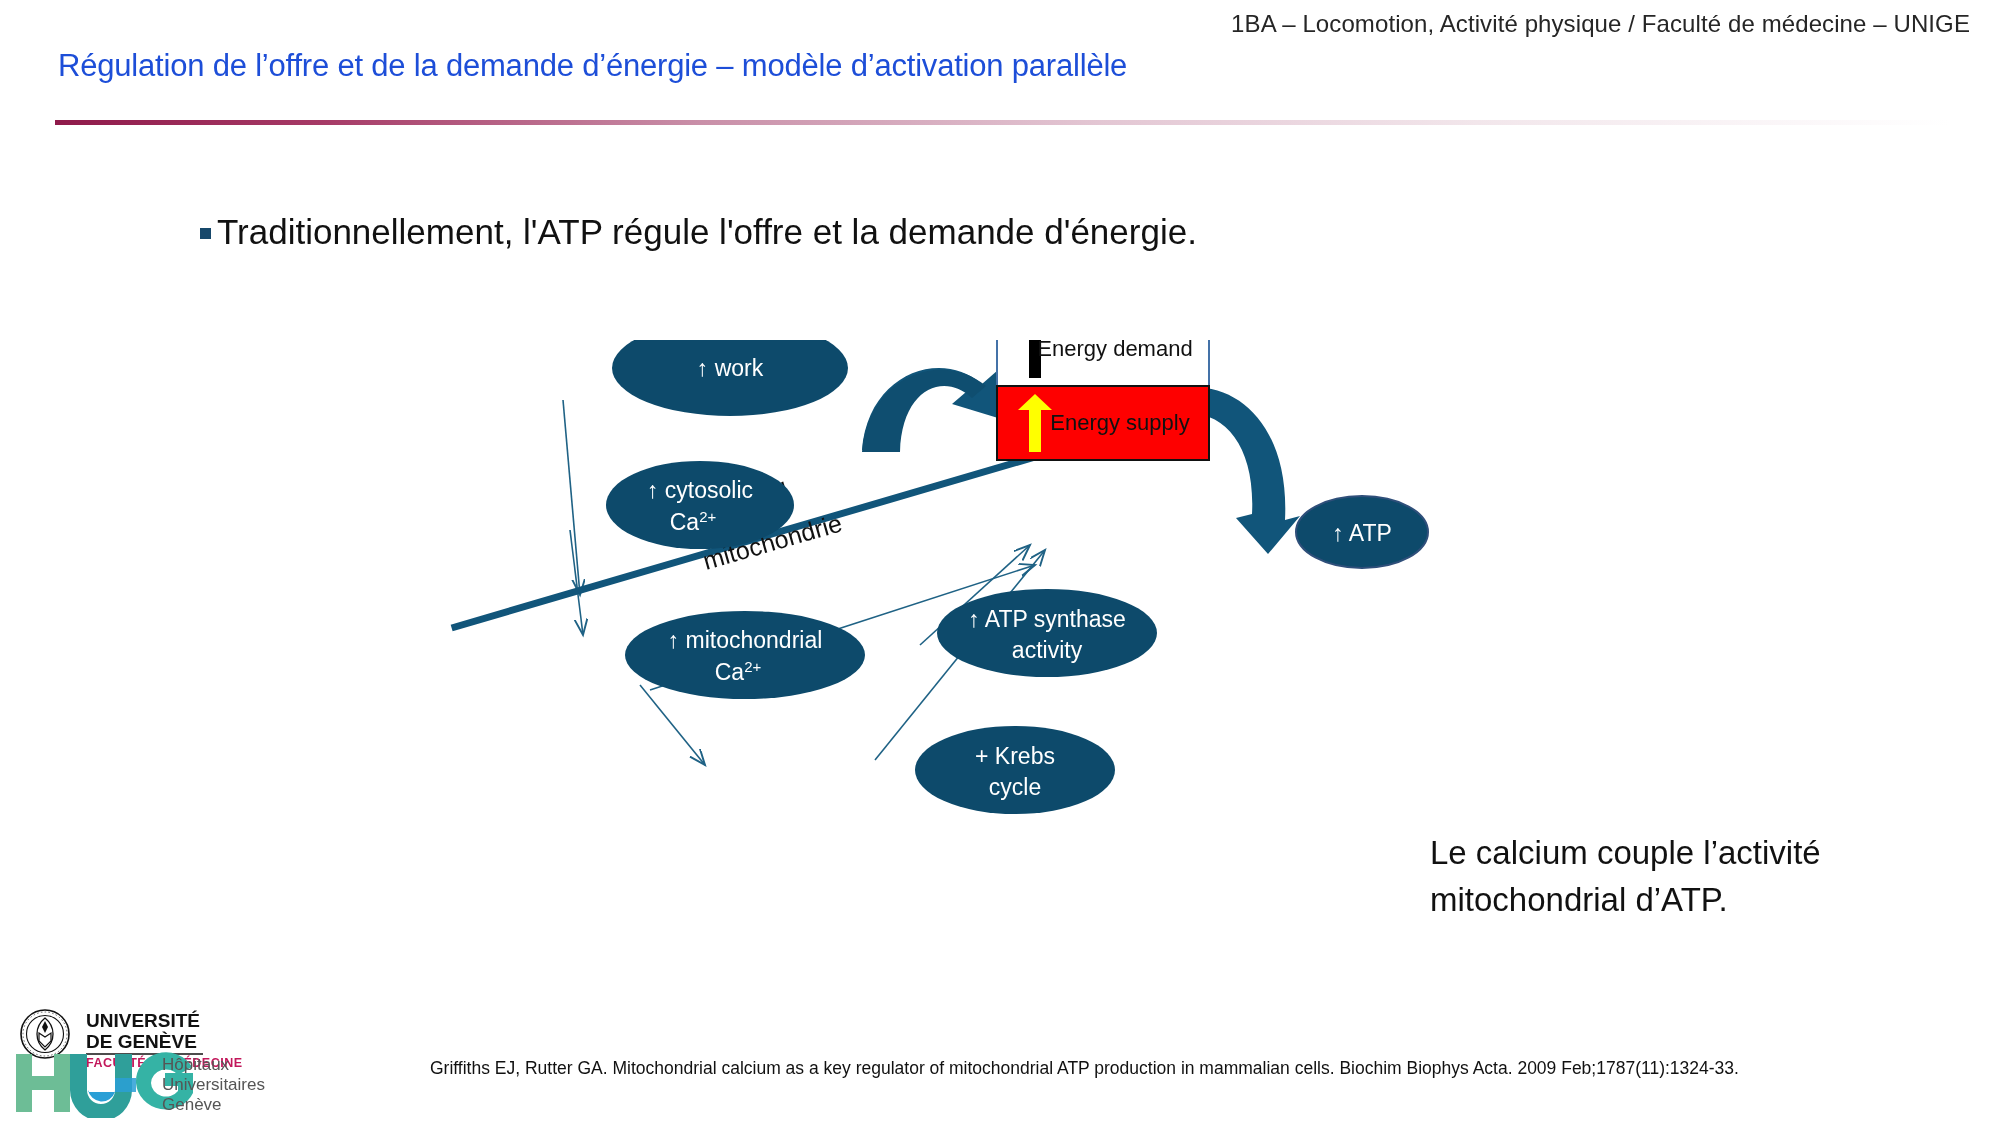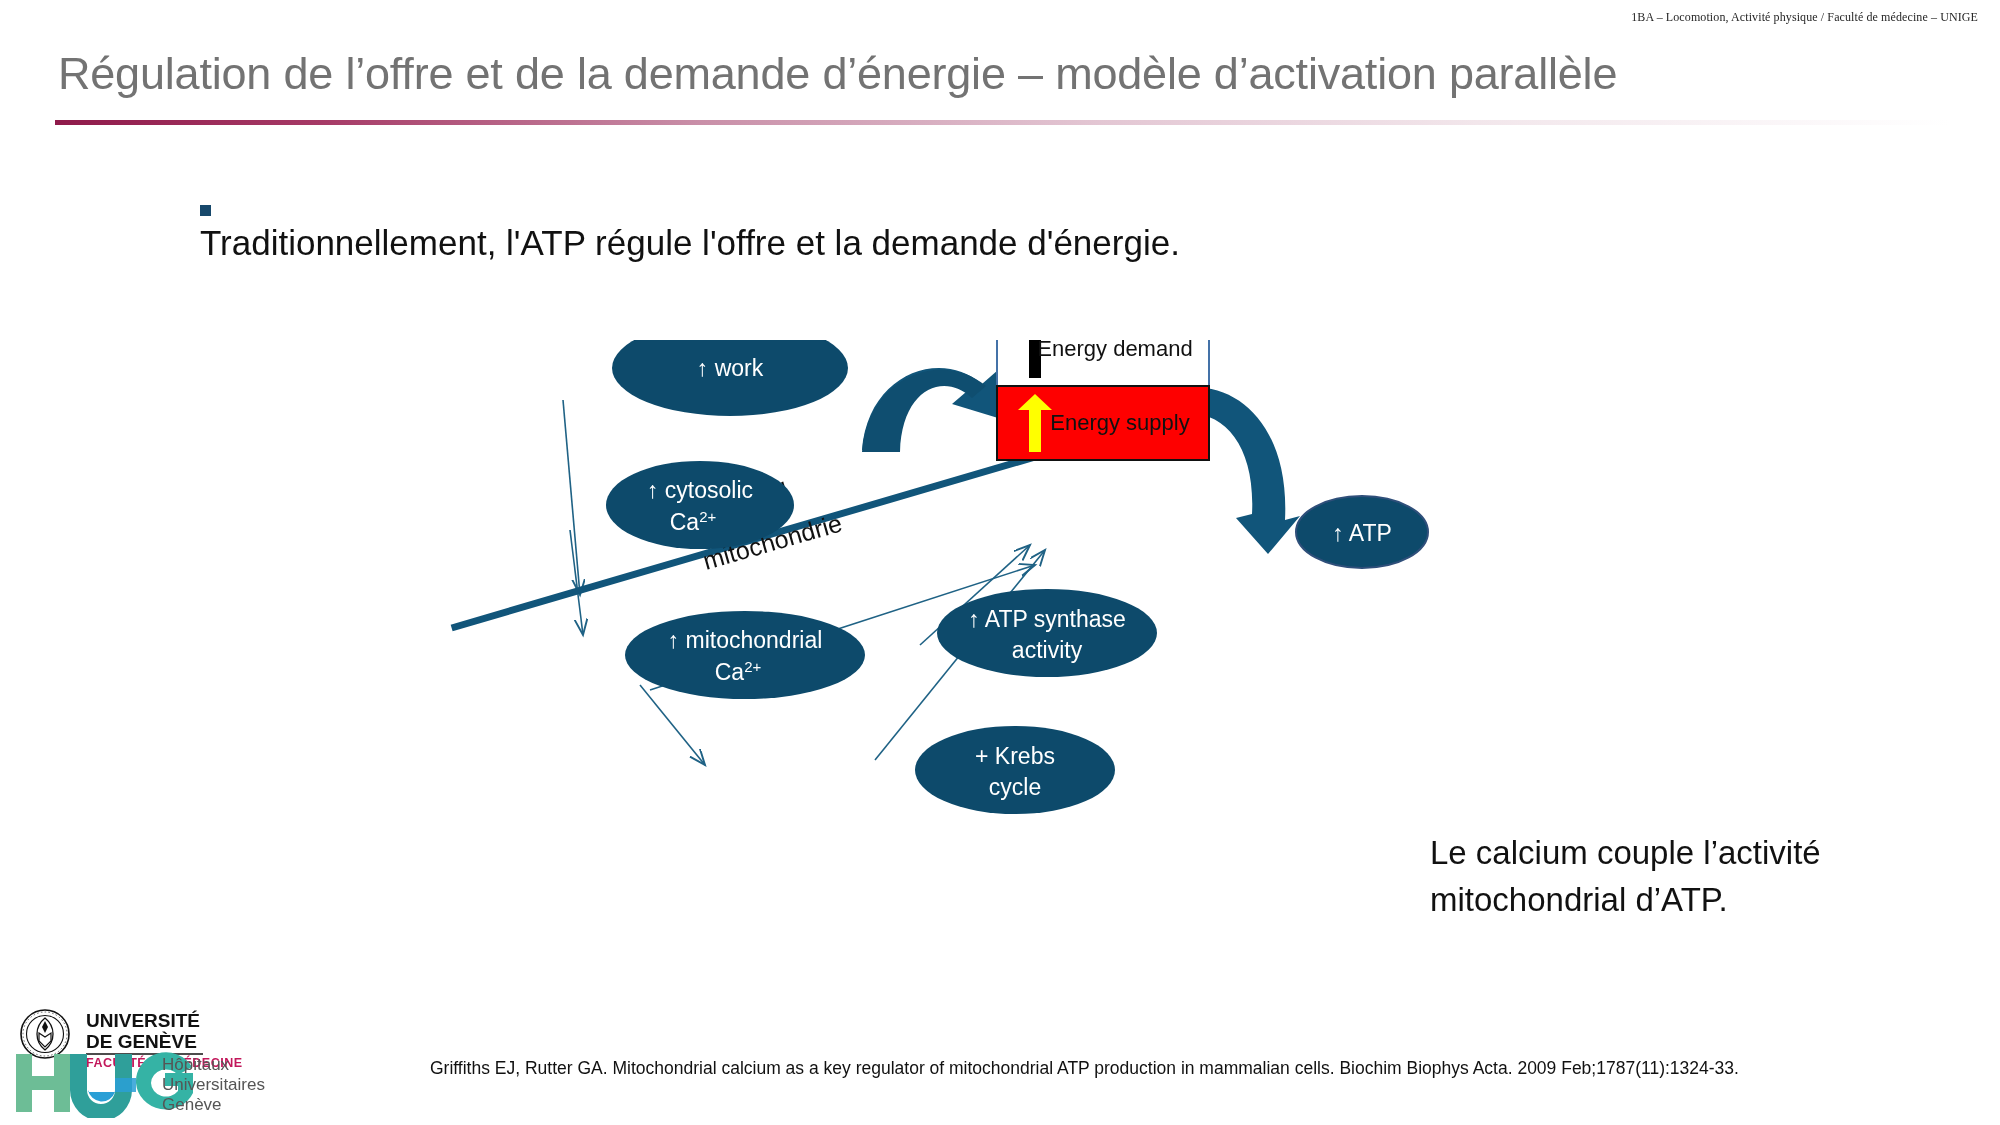--- a/index.html
+++ b/index.html
@@ -6,41 +6,40 @@
   html, body {
     width: 2000px; height: 1125px;
     background: #ffffff;
     font-family: "Liberation Sans", sans-serif;
     overflow: hidden;
   }
   #slide { position: relative; width: 2000px; height: 1125px; background: #fff; }
 
   
   #header-line {
-    position: absolute; top: 10px; right: 22px;
-    font-size: 12px; color: #262626; letter-spacing: .1px;
+    position: absolute; top: 10px; right: 30px;
+    font-size: 24px; color: #262626; letter-spacing: .1px;
     white-space: nowrap;
-    font-family: Liberation Serif, serif;
   }
 
   #page-title {
     position: absolute; left: 58px; top: 48px;
-    font-size: 45px; color: #737373; font-weight: 400;
+    font-size: 31px; color: #1d4ed8; font-weight: 400;
     white-space: nowrap; letter-spacing: -0.2px;
   }
 
   #title-rule {
     position: absolute; left: 55px; top: 120px;
     width: 1895px; height: 5px;
     background: linear-gradient(to right, #8f1a4a 0%, #a63a66 14%, #c98fa8 34%, #e3c6d3 55%, #f2e6eb 75%, #fbf7f9 92%, #ffffff 100%);
   }
 
   
   #bullets { position: absolute; left: 200px; top: 210px; width: 1500px; }
-  .bullet-row { display: flex; align-items: baseline; margin-bottom: 10px; flex-direction: column; }
+  .bullet-row { display: flex; align-items: baseline; margin-bottom: 10px; }
   .bullet-mark {
     width: 11px; height: 11px; background: #17486b;
     margin-right: 6px; flex: 0 0 auto; position: relative; top: -5px;
   }
   .bullet-text { font-size: 35px; color: #111; white-space: nowrap; line-height: 1.28; }
 
   
   #diagram { position: absolute; left: 0; top: 340px; width: 1500px; height: 720px; }
   #diagram svg { display: block; }
 

